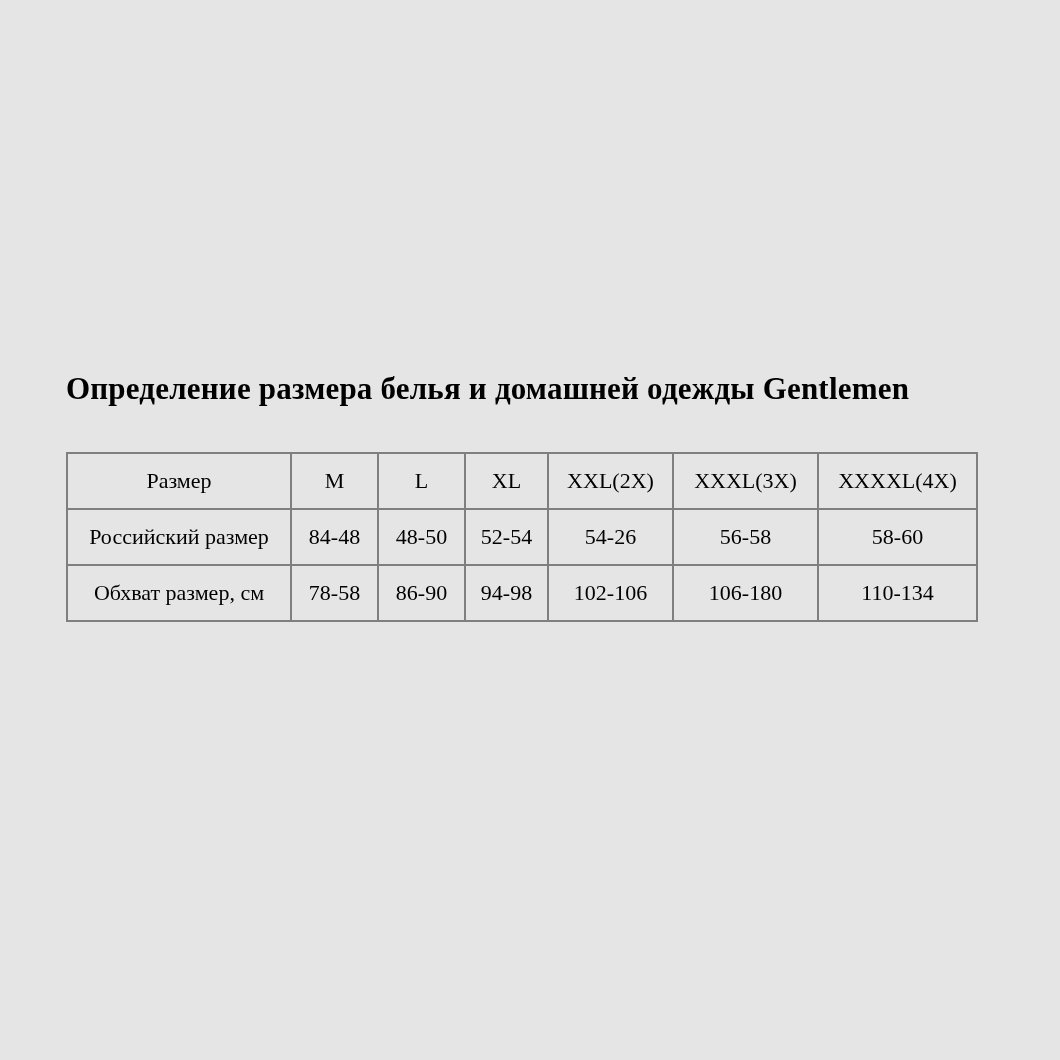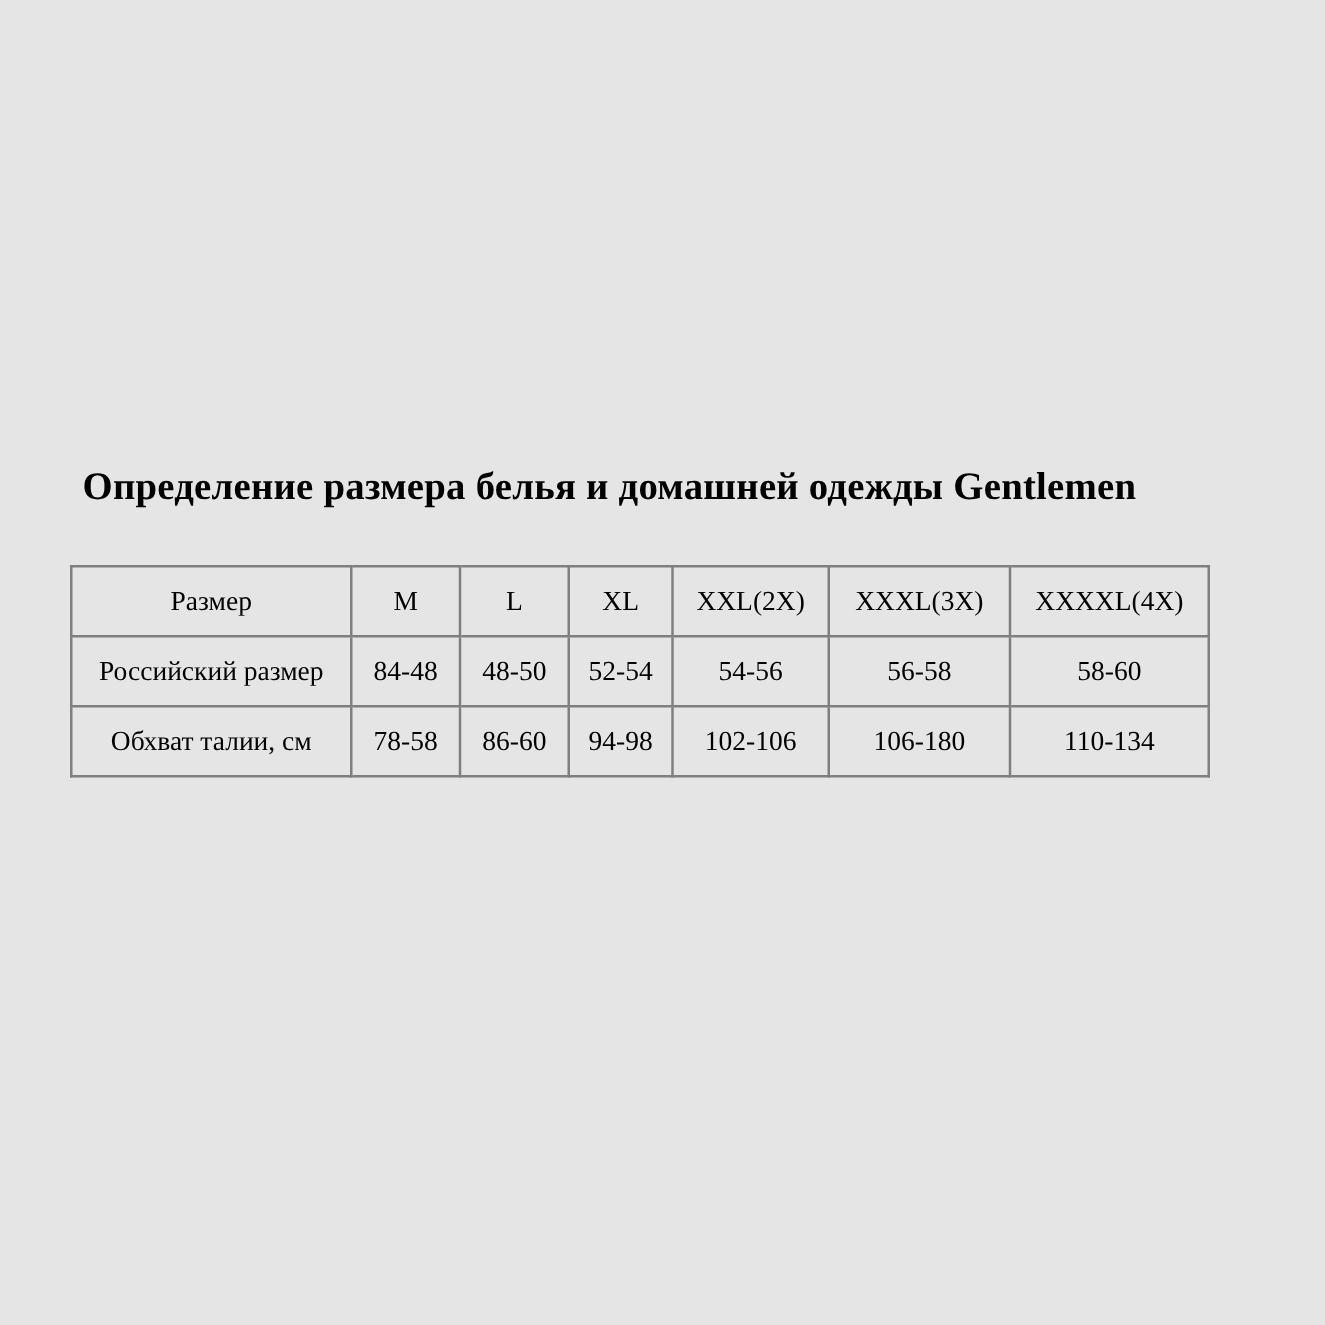--- a/index.html
+++ b/index.html
@@ -22,21 +22,21 @@
     left: 66px;
     top: 371px;
     margin: 0;
     font-size: 31px;
     font-weight: bold;
     white-space: nowrap;
     letter-spacing: 0.2px;
   }
   table.size-table {
     position: absolute;
-    left: 56px;
+    left: 66px;
     top: 452px;
     border-collapse: collapse;
     table-layout: fixed;
   }
   table.size-table td {
     border: 2px solid #7f7f7f;
     text-align: center;
     vertical-align: middle;
     font-size: 22px;
     font-weight: normal;
@@ -70,28 +70,28 @@
         <td>XL</td>
         <td>XXL(2X)</td>
         <td>XXXL(3X)</td>
         <td>XXXXL(4X)</td>
       </tr>
       <tr>
         <td>Российский размер</td>
         <td>84-48</td>
         <td>48-50</td>
         <td>52-54</td>
-        <td>54-56</td>
+        <td>54-26</td>
         <td>56-58</td>
         <td>58-60</td>
       </tr>
       <tr>
-        <td>Обхват талии, см</td>
+        <td>Обхват размер, см</td>
         <td>78-58</td>
-        <td>86-60</td>
+        <td>86-90</td>
         <td>94-98</td>
         <td>102-106</td>
         <td>106-180</td>
         <td>110-134</td>
       </tr>
     </tbody>
   </table>
 
 </div>
 

